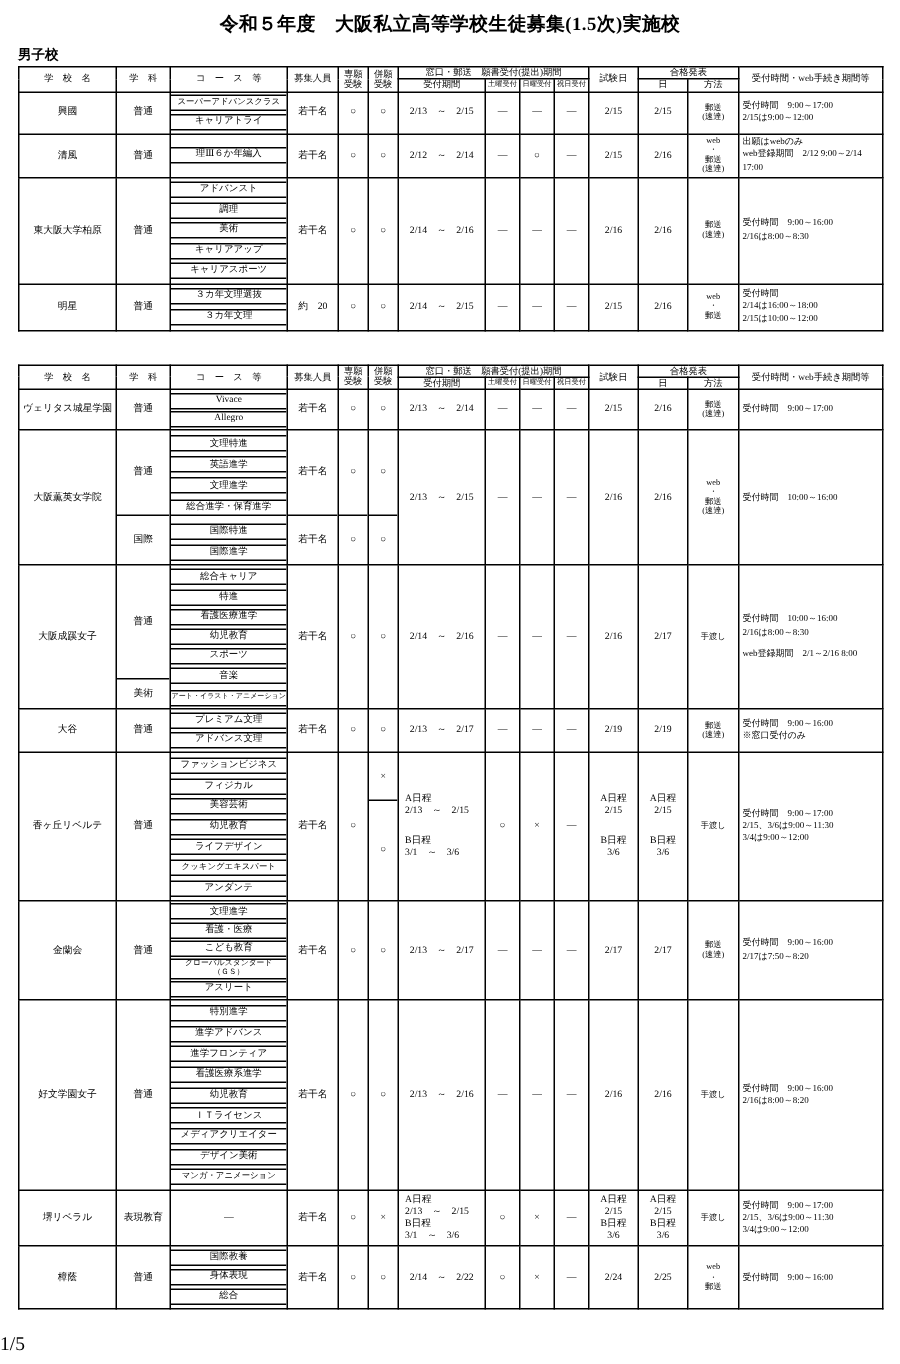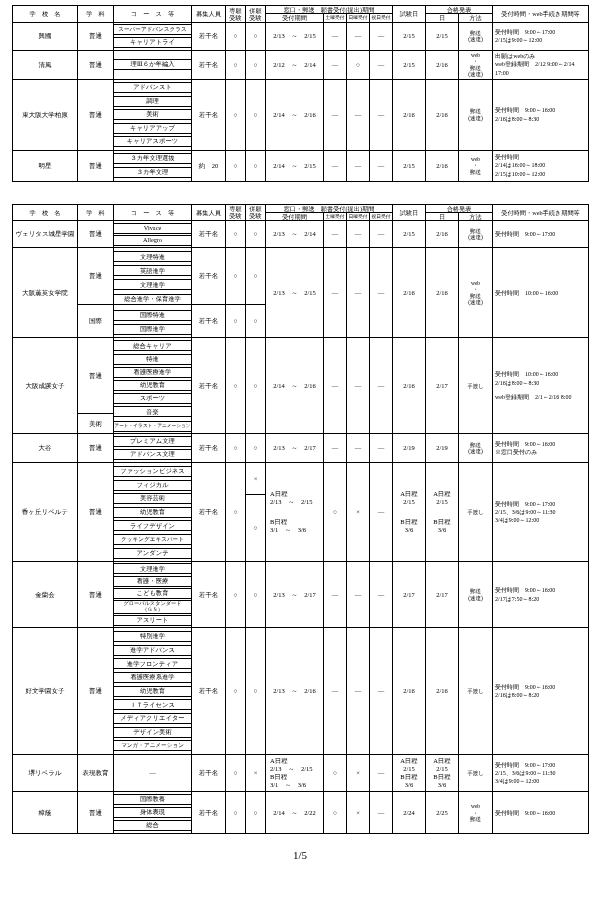--- a/index.html
+++ b/index.html
@@ -32,28 +32,30 @@
   .part { display:flex; flex-direction:column; align-items:center; justify-content:center; }
   .part.pb { border-top:1px solid #000; }
   .cgroup { display:flex; flex-direction:column; justify-content:space-evenly; }
   .cbox {
     border-top:1px solid #000; border-bottom:1px solid #000;
     height:11px; display:flex; flex-direction:column; align-items:center; justify-content:center;
     font-size:6.3px; line-height:1.05;
   }
   .cbox.multi { height:14px; font-size:5.2px; }
   .cdash { flex:1; display:flex; align-items:center; justify-content:center; }
-  .pagenum { text-align:center; font-size:11px; margin-top:15px; }
+  .pagenum { font-size:13px; margin-top:15px; }
 </style>
 </head>
 <body>
 
 <div class="page">
+  <div class="title">令和５年度　大阪私立高等学校生徒募集(1.5次)実施校</div>
   <div id="sections">
       <div class="section sec-boys">
+        <div class="section-label">男子校</div>
         <table class="grid">
           <colgroup>
             <col style="width: 65px;">
             <col style="width: 36px;">
             <col style="width: 78px;">
             <col style="width: 34px;">
             <col style="width: 20px;">
             <col style="width: 20px;">
             <col style="width: 58px;">
             <col style="width: 23px;">

